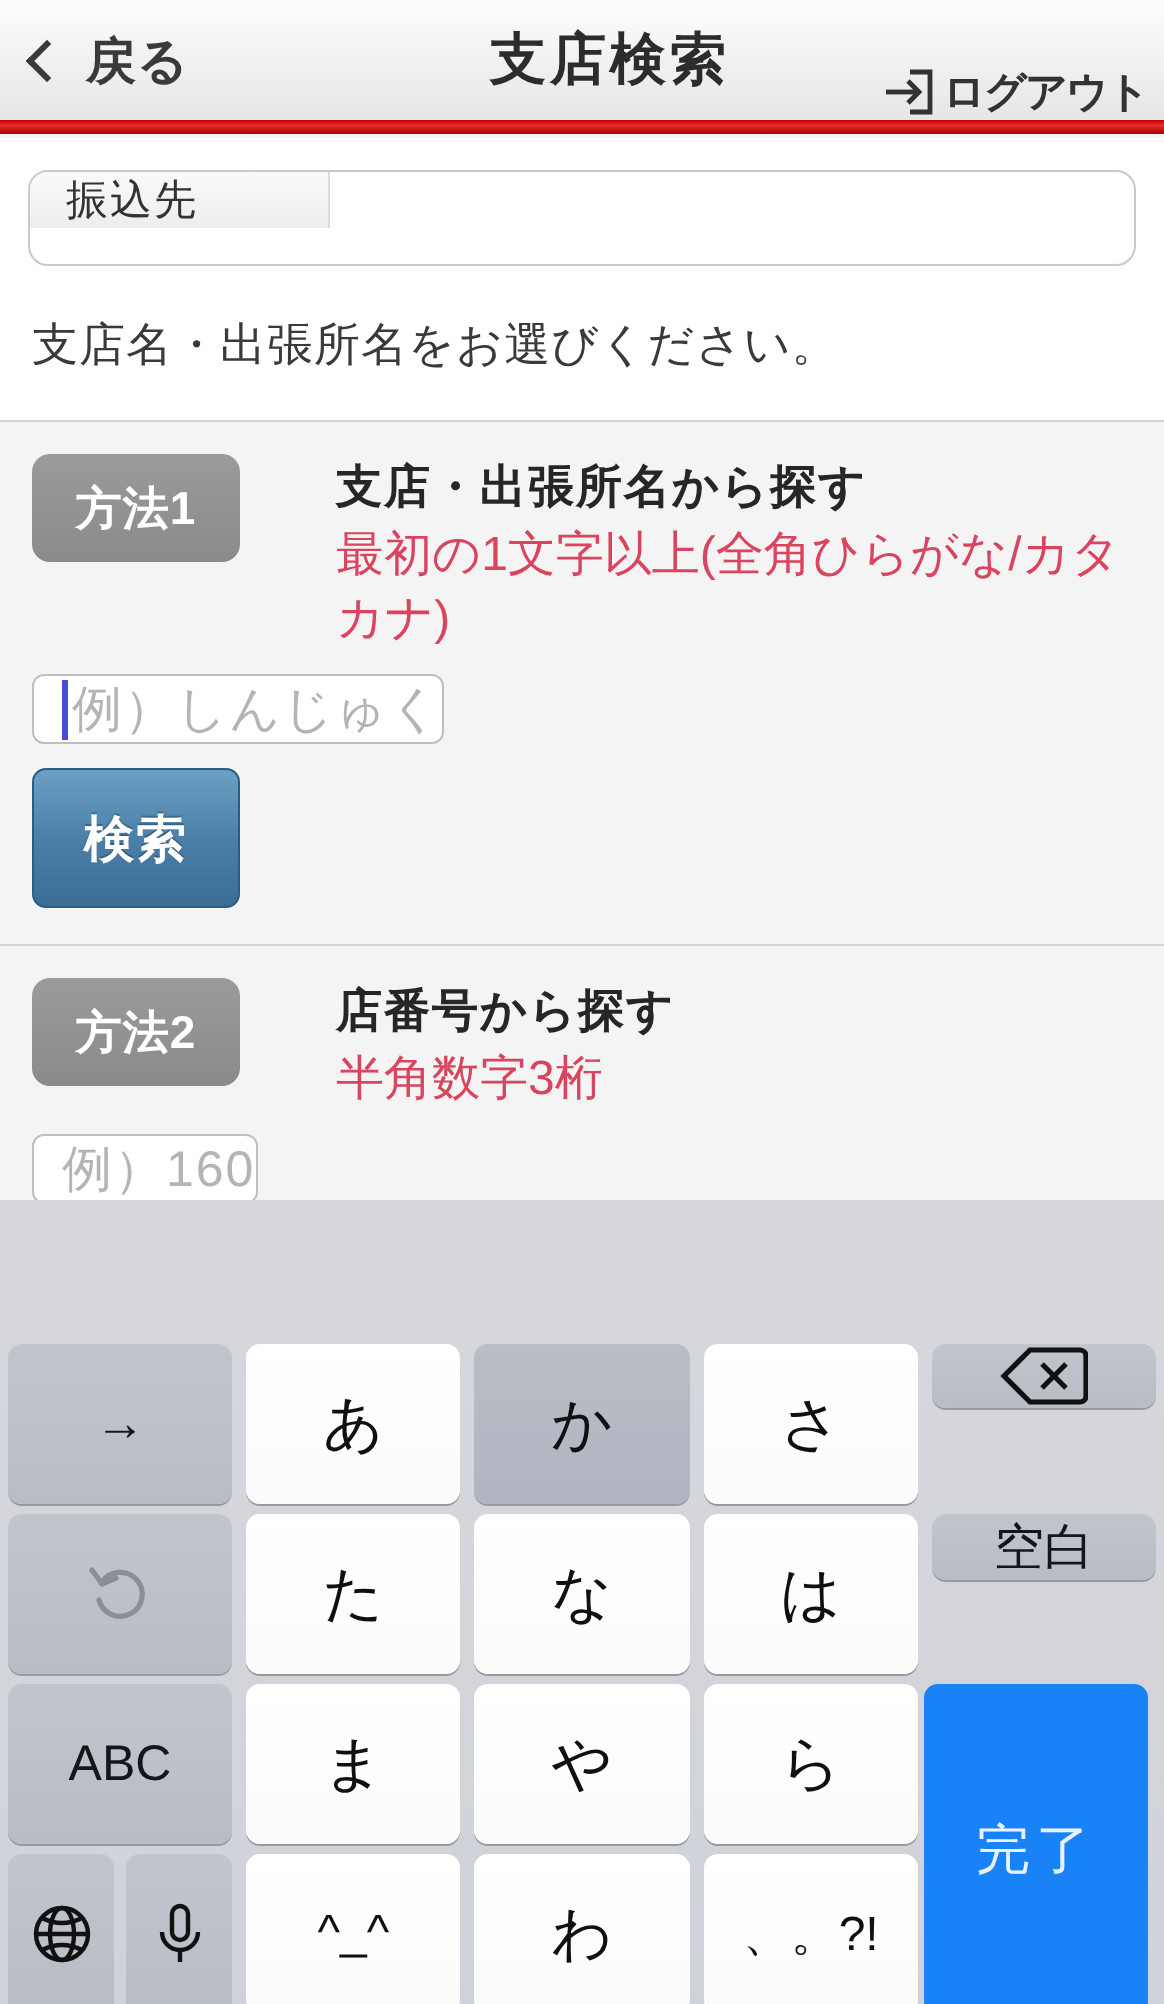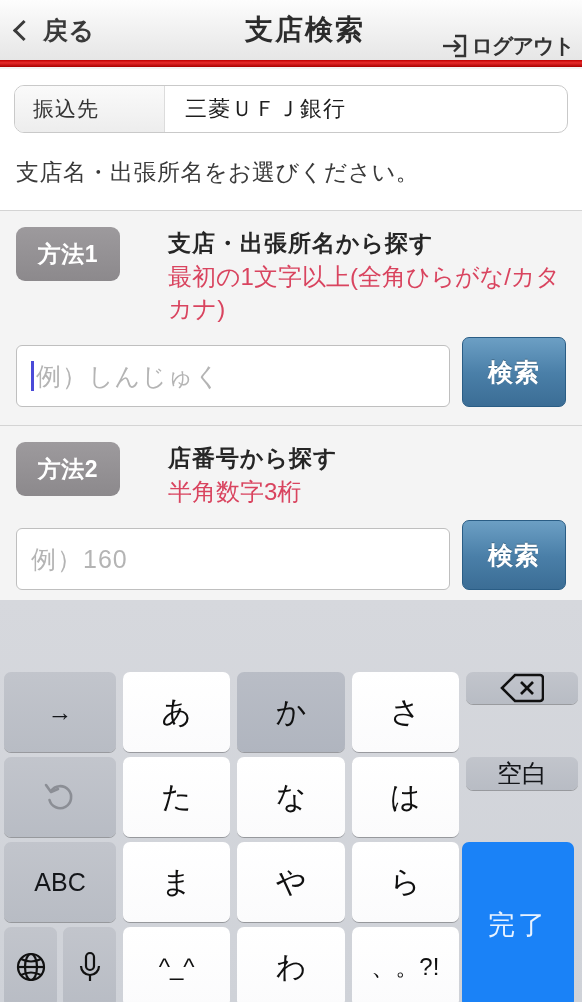--- a/index.html
+++ b/index.html
@@ -47,21 +47,21 @@
   .logout-label { font-size: 21px; font-weight: 600; letter-spacing: -1px; }
   .red-rule { height: 7px; background: linear-gradient(#c00000, #e62b2b 40%, #a80000); }
   .red-rule-soft { height: 2px; background: #f4f4f4; }
 
   
   .dest-wrap { background: #ffffff; padding: 16px 14px 18px 14px; }
   .dest-box {
     display: flex; align-items: stretch;
     height: 48px;
     border: 1px solid #c9c9c9; border-radius: 10px;
-    background: #ffffff; overflow: hidden;
+    background: #ffffff; overflow: hidden; flex-direction: column;
   }
   .dest-label {
     width: 150px; display: flex; align-items: center; padding-left: 18px;
     background: linear-gradient(#fafafa, #ededed);
     border-right: 1px solid #dcdcdc;
     font-size: 21px; color: #333; letter-spacing: 1px;
   }
   .dest-value {
     flex: 1; display: flex; align-items: center; padding-left: 20px;
     font-size: 22px; color: #1d1d1d; letter-spacing: 1px;
@@ -84,21 +84,21 @@
     border-radius: 9px;
     background: linear-gradient(#9d9a9d, #8c898c);
     color: #ffffff; font-size: 23px; font-weight: 700;
     display: flex; align-items: center; justify-content: center;
     letter-spacing: .5px; flex: none;
   }
   .method-texts { padding-top: 1px; margin-left: 34px; }
   .method-title { font-size: 23px; font-weight: 700; color: #262626; letter-spacing: 1px; }
   .method-hint { font-size: 24px; color: #d9445f; margin-top: 2px; letter-spacing: 0; }
 
-  .field-row { display: flex; align-items: flex-end; gap: 12px; margin-top: 12px; }
+  .field-row { display: flex; align-items: flex-start; gap: 12px; margin-top: 12px; flex-direction: column; }
   .txt-input {
     flex: 1; height: 62px;
     border: 1px solid #bfbfbf; border-radius: 6px;
     background: #ffffff;
     display: flex; align-items: center;
     padding-left: 14px;
     font-size: 25px; color: #b4b4b4; letter-spacing: 1px;
   }
   .caret {
     width: 3px; height: 30px; background: #4a4ad8; margin-right: 2px; flex: none;
@@ -182,21 +182,20 @@
       </span>
       <span class="logout-label">ログアウト</span>
     </div>
   </div>
   <div class="red-rule"></div>
   <div class="red-rule-soft"></div>
 
   <div class="dest-wrap">
     <div class="dest-box">
       <div class="dest-label">振込先</div>
-      <div class="dest-value">三菱ＵＦＪ銀行</div>
     </div>
   </div>
 
   <div class="instruct">支店名・出張所名をお選びください。</div>
   <div class="hairline"></div>
 
   <div class="method">
     <div class="method-head">
       <div class="badge">方法1</div>
       <div class="method-texts">

